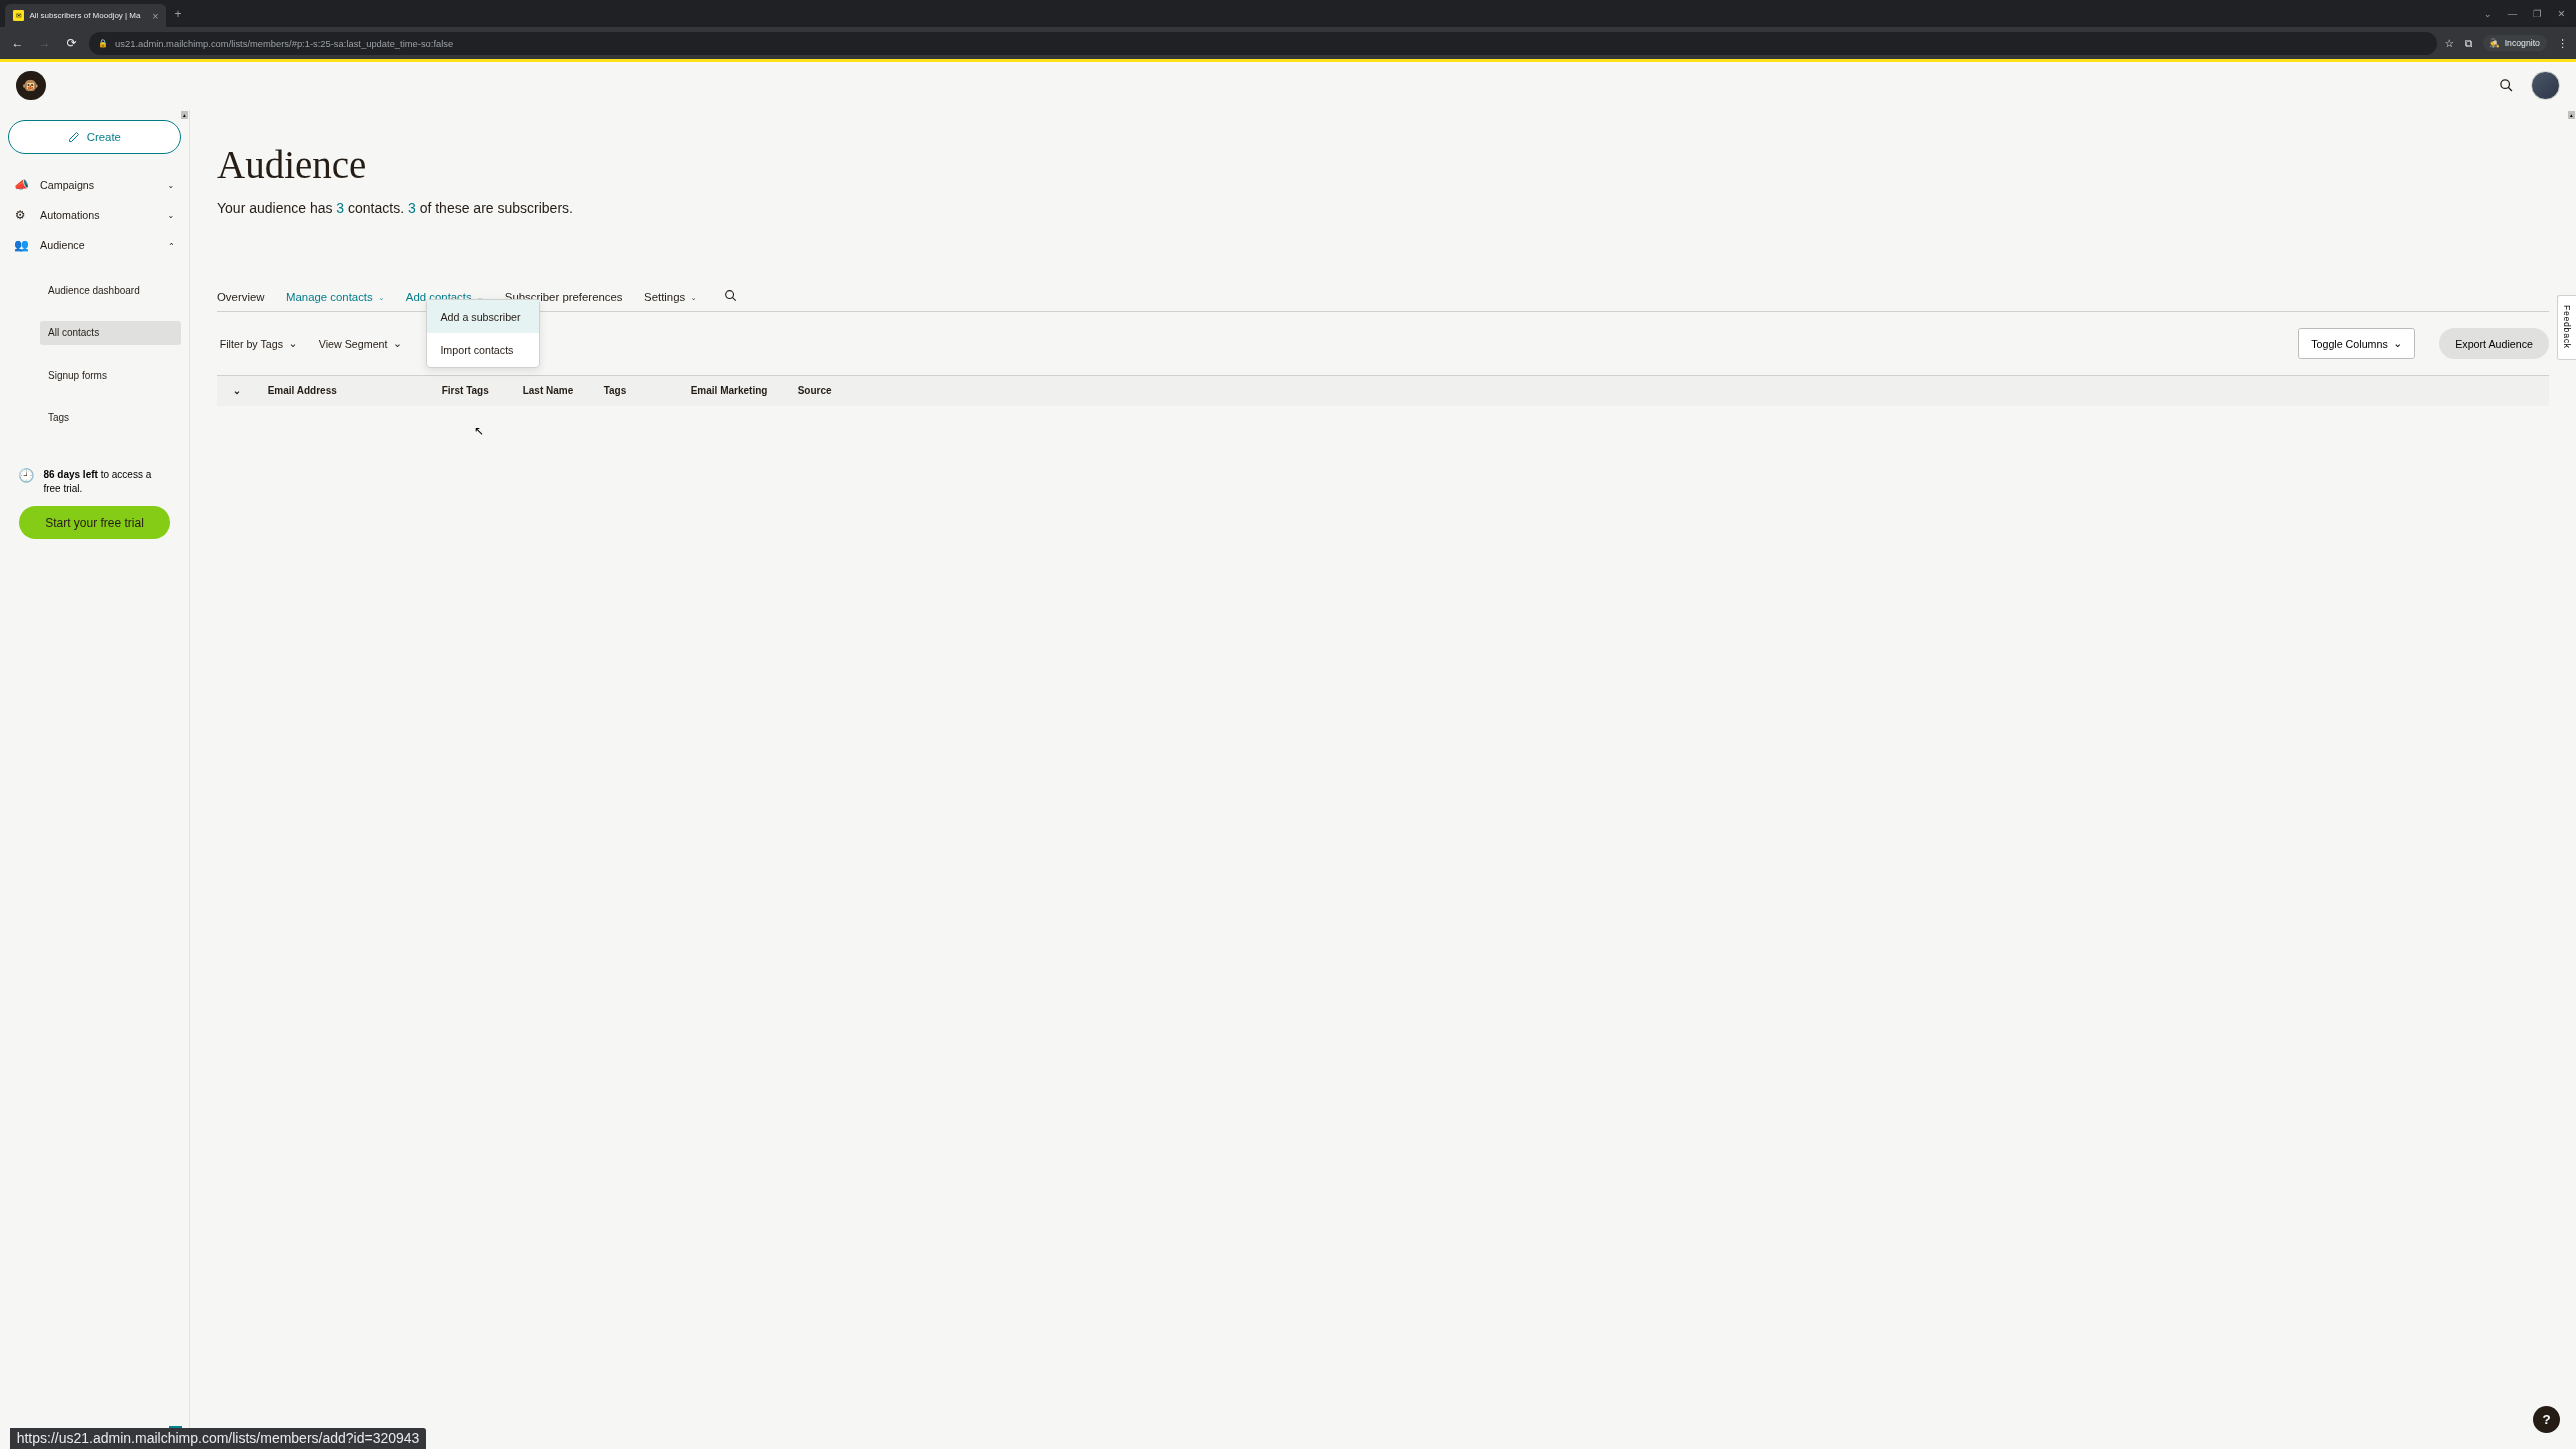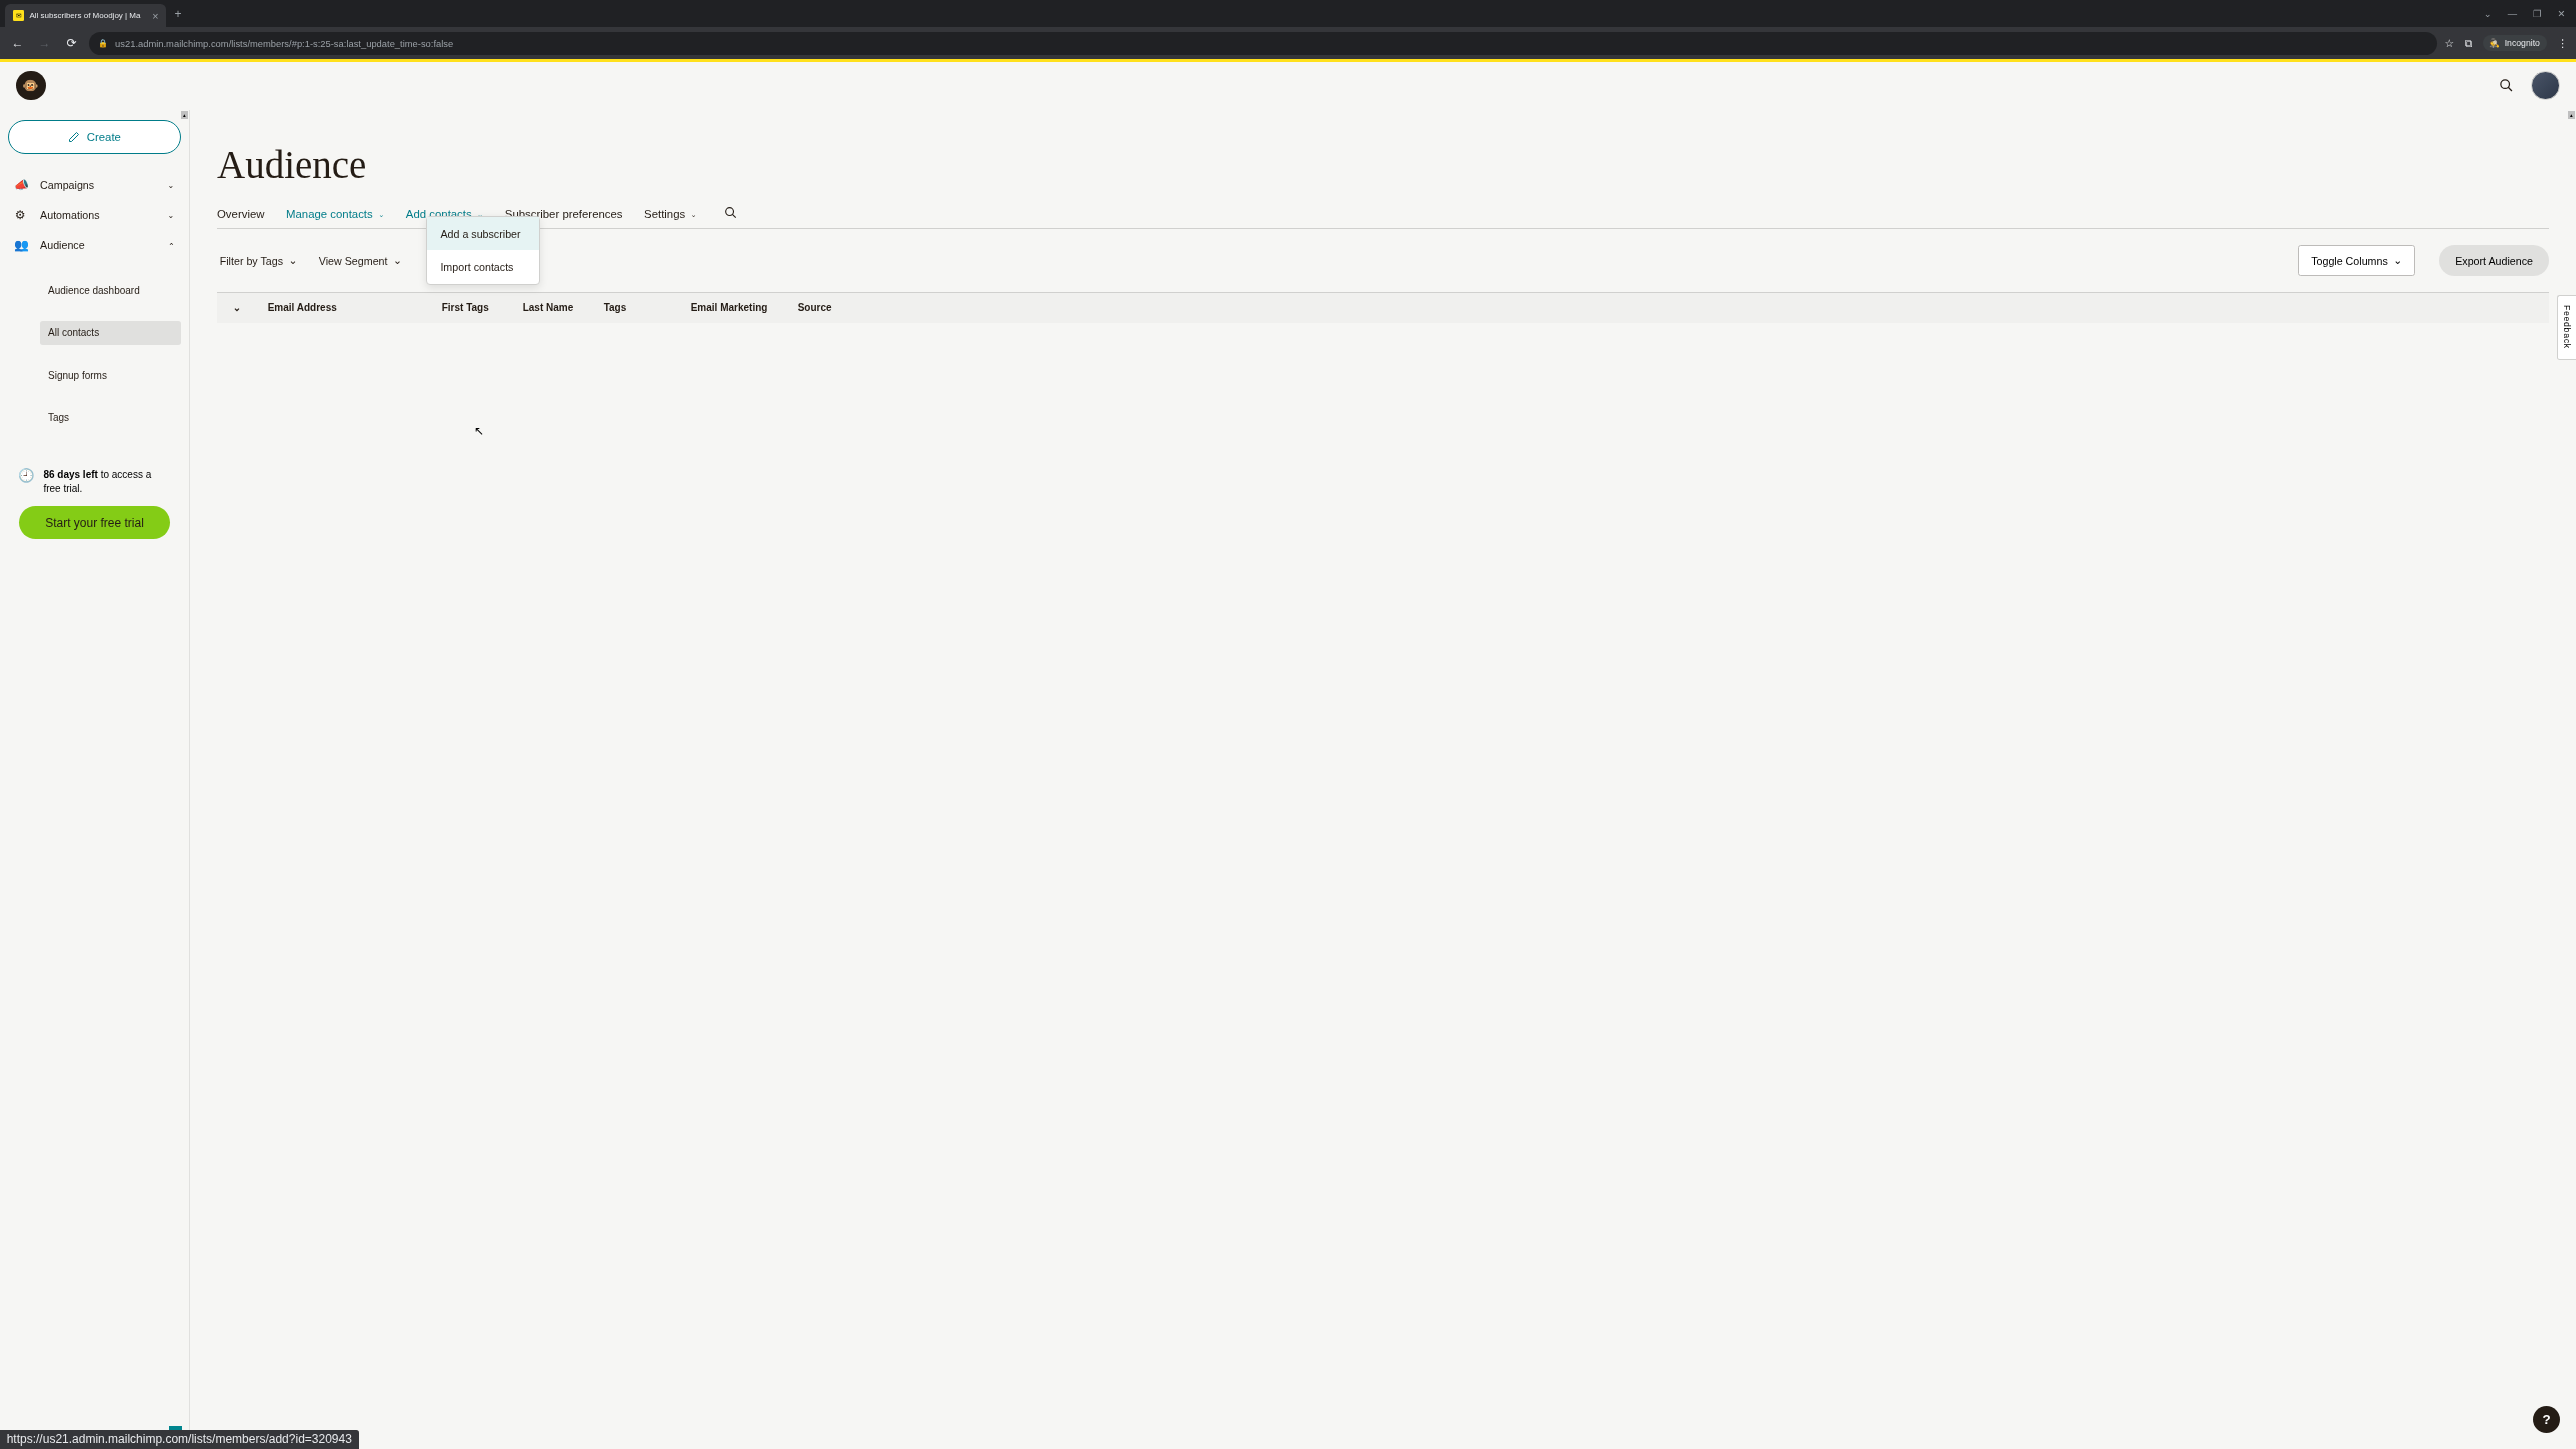--- a/index.html
+++ b/index.html
@@ -103,21 +103,21 @@
 .th.em { width:107px; }
 .th.src { width:81px; }
 
 
 .feedback-tab { position:fixed; right:0; top:295px; background:#fff; border:0.7px solid #d0d0ce; border-right:none; padding:9.4px 4px; writing-mode:vertical-rl; font-size:8.7px; cursor:pointer; border-radius:2.7px 0 0 2.7px; letter-spacing:0.7px; }
 
 
 .help-btn { position:fixed; bottom:16px; right:16px; width:27px; height:27px; background:#241c15; color:#fff; border-radius:50%; display:flex; align-items:center; justify-content:center; font-size:13.4px; font-weight:bold; cursor:pointer; }
 
 
-.status-bar { position:fixed; bottom:0; left:0; background:#35363a; color:#e8eaed; font-size:12px; padding:2.7px 6.7px; border-radius:0 2.7px 0 0; }
+.status-bar { position:fixed; bottom:0; left:10px; background:#35363a; color:#e8eaed; font-size:14px; padding:2.7px 6.7px; border-radius:0 2.7px 0 0; }
 
 
 .cursor { position:fixed; top:424px; left:474px; font-size:12px; pointer-events:none; z-index:100; color:#000; }
 </style>
 </head>
 <body>
 
 <div class="browser-chrome">
   <div class="tab">
     <span class="tab-favicon">✉</span>
@@ -216,20 +216,23 @@
     </div>
 
     <div class="intercom-square"></div>
     <div class="sb-scroll-down">▾</div>
   </div>
 
   <div class="main">
     <div class="main-scroll-up">▴</div>
     <div class="content">
       <h1 class="page-title">Audience</h1>
+      <div class="summary">
+        <span>Your audience has </span><span class="num">3</span><span> contacts. </span><span class="num">3</span><span> of these are subscribers.</span>
+      </div>
 
       <div class="tabs-row">
         <div class="tab-item">Overview</div>
         <div class="tab-item teal">
           <span>Manage contacts</span>
             <span class="chev">⌄</span>
         </div>
         <div class="tab-item teal">
           <span>Add contacts</span>
             <span class="chev">⌄</span>

